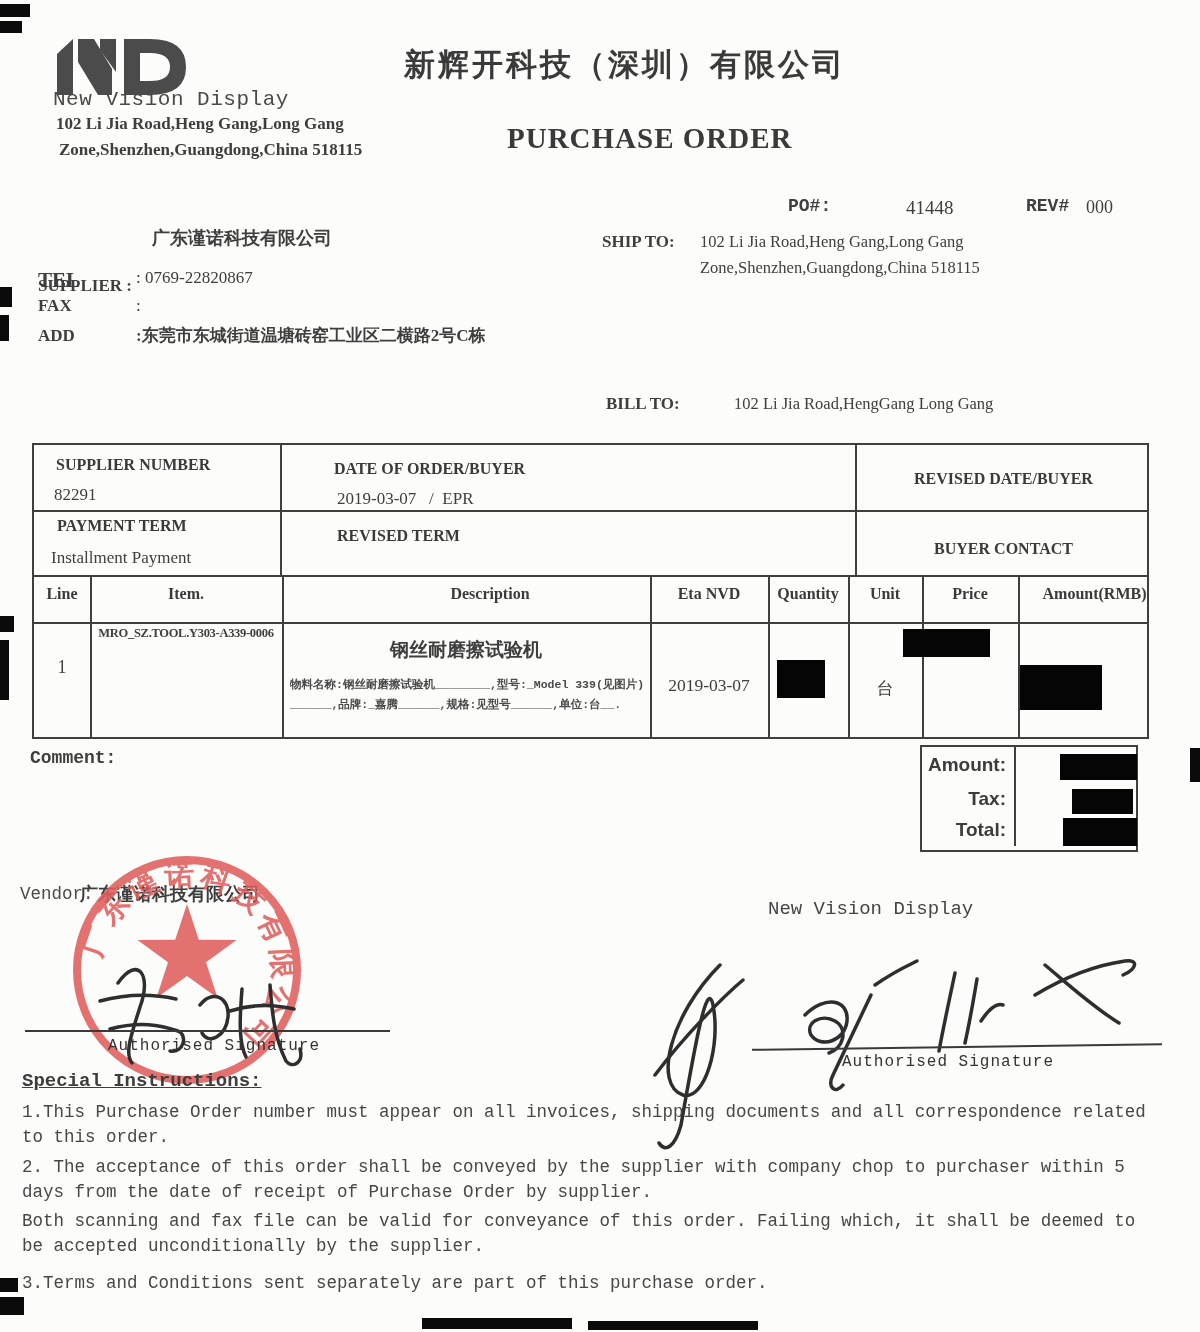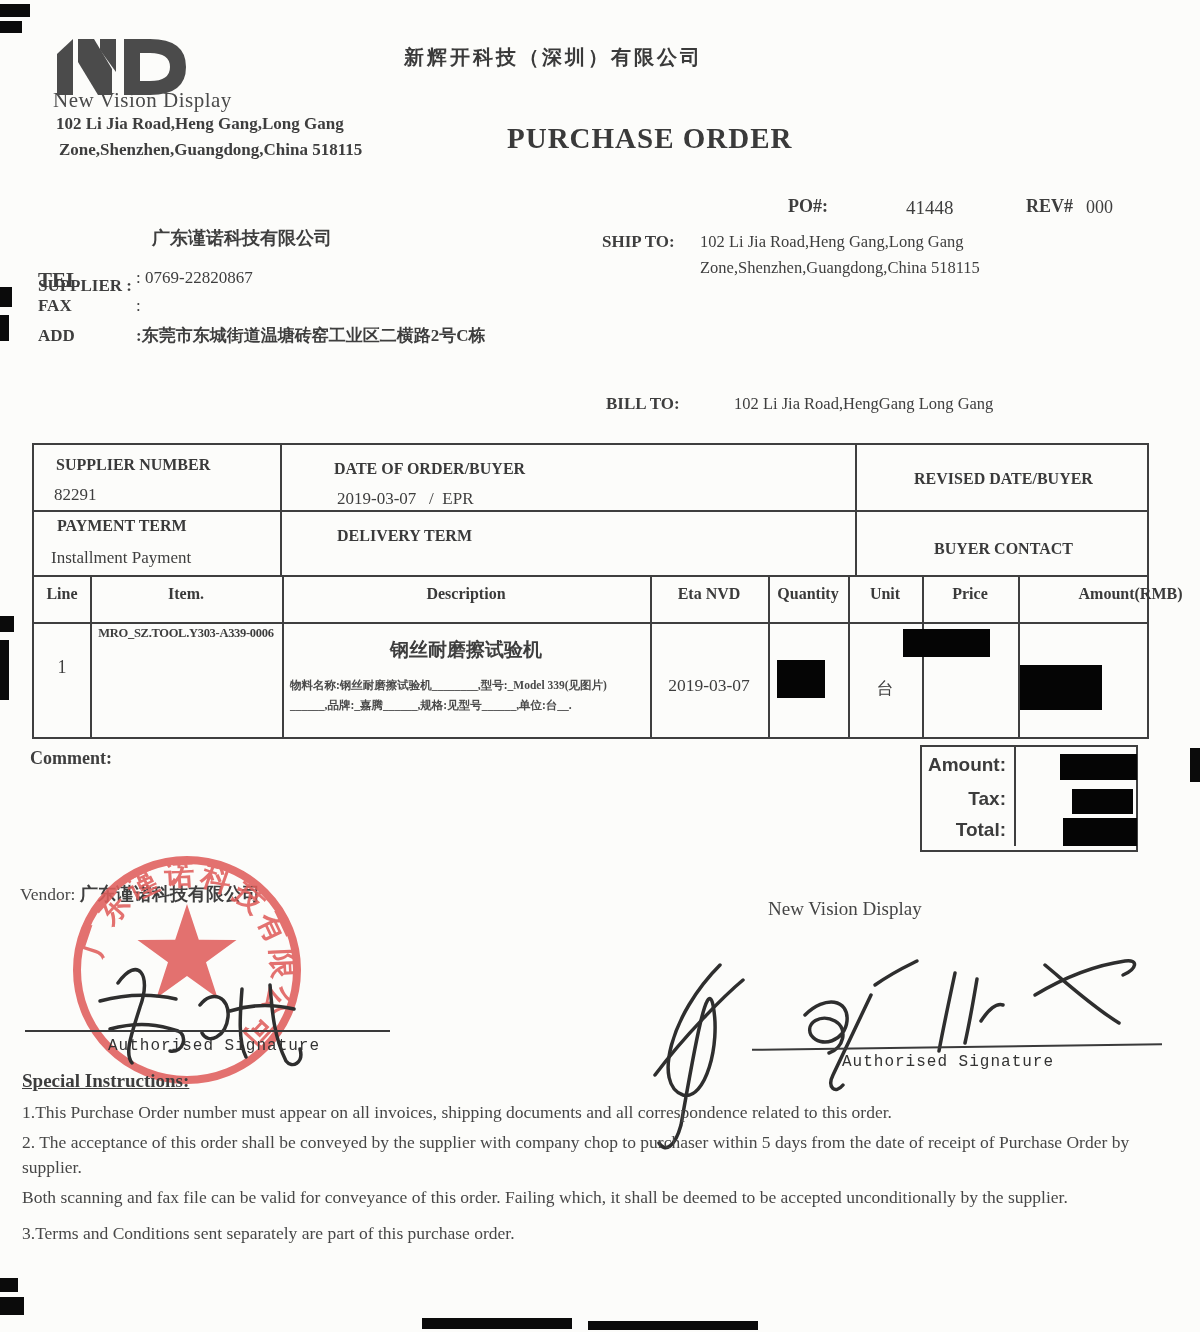--- a/index.html
+++ b/index.html
@@ -1,35 +1,35 @@
 <!DOCTYPE html>
 <html><head>
 <meta charset="utf-8">
 <style>
   html,body{margin:0;padding:0;background:#ddd;}
   .page{position:relative;width:1200px;height:1332px;margin:0 auto;background:#fcfcfa;overflow:hidden;
         font-family:"Liberation Serif",serif;color:#3e3e3e;}
   .abs{position:absolute;}
-  .sans{font-family:Liberation Serif, serif;}
+  .sans{font-family:Liberation Mono, monospace;}
   .serif{font-family:"Liberation Serif",serif;}
   .mono{font-family:"Liberation Mono","DejaVu Sans Mono",monospace;}
   .b{font-weight:bold;}
   .ctr{text-align:center;}
   .pre{white-space:pre;}
   .hline{position:absolute;background:#3f3f3f;height:2px;}
   .vline{position:absolute;background:#3f3f3f;width:2px;}
   .redact{position:absolute;background:#050505;}
   .artifact{position:absolute;background:#0b0b0b;}
 
   
   #logo{left:52px;top:24px;}
   #logo-sub{left:53px;top:88px;font-size:21px;color:#4a4a4a;letter-spacing:.5px;}
   #logo-addr1{left:56px;top:114px;font-size:17px;}
   #logo-addr2{left:59px;top:140px;font-size:17px;}
-  #company-cn{left:404px;top:44px;font-size:20px;font-weight:600;letter-spacing:3px;color:#3a3a3a;}
+  #company-cn{left:404px;top:44px;font-size:31px;font-weight:600;letter-spacing:3px;color:#3a3a3a;}
   #doc-title{left:507px;top:122px;font-size:29px;letter-spacing:1px;color:#3a3a3a;}
 
   #po-label{left:788px;top:196px;font-size:18px;}
   #po-number{left:906px;top:197px;font-size:19px;}
   #rev-label{left:1026px;top:196px;font-size:18px;}
   #rev-value{left:1086px;top:197px;font-size:18px;}
 
   
   #supplier-label{left:38px;top:228px;font-size:17px;margin-top:48px;}
   #supplier-name{left:152px;top:226px;font-size:18px;font-weight:600;}
@@ -68,26 +68,26 @@
   #c-date-val{left:303px;top:44px;font-size:17px;}
   #c-revised-label{left:826px;top:25px;width:287px;text-align:center;}
   #c-payterm-label{left:23px;top:72px;}
   #c-payterm-val{left:17px;top:103px;font-size:17px;}
   #c-delterm-label{left:303px;top:82px;}
   #c-buyercontact-label{left:826px;top:95px;width:287px;text-align:center;}
 
   .colhead{position:absolute;top:140px;font-weight:bold;font-size:16px;text-align:center;color:#3a3a3a;}
   #h-line{left:0;width:56px;}
   #h-item{left:56px;width:192px;}
-  #h-desc{left:248px;width:368px;}
+  #h-desc{left:248px;width:368px;padding-left:24px;}
   #h-eta{left:616px;width:118px;}
   #h-qty{left:734px;width:80px;}
   #h-unit{left:814px;width:74px;}
   #h-price{left:888px;width:96px;}
-  #h-amt{left:1032px;width:129px;}
+  #h-amt{left:996px;width:129px;}
 
   #c-line-val{left:0;top:212px;width:56px;font-size:18px;}
   #c-item-val{left:58px;top:181px;width:188px;font-size:12.5px;font-weight:bold;text-align:center;letter-spacing:-0.3px;}
   #c-desc-title{left:248px;top:192px;width:368px;font-size:19px;font-weight:bold;}
   #c-desc-detail{left:256px;top:230px;width:358px;font-size:11.5px;font-weight:bold;line-height:1.75;color:#4a4a4a;}
   #c-eta-val{left:616px;top:230px;width:118px;font-size:17.5px;}
   #c-unit-val{left:814px;top:232px;width:74px;font-size:17px;}
 
   
   #red-qty{left:777px;top:660px;width:48px;height:38px;}
@@ -213,21 +213,21 @@
     <div class="vline" id="t-v6"></div>
     <div class="vline" id="t-v7"></div>
 
     <div class="abs tbl-label" id="c-supnum-label">SUPPLIER NUMBER</div>
     <div class="abs serif" id="c-supnum-val">82291</div>
     <div class="abs tbl-label" id="c-date-label">DATE OF ORDER/BUYER</div>
     <div class="abs serif pre" id="c-date-val">2019-03-07   /  EPR</div>
     <div class="abs tbl-label" id="c-revised-label">REVISED DATE/BUYER</div>
     <div class="abs tbl-label" id="c-payterm-label">PAYMENT TERM</div>
     <div class="abs serif" id="c-payterm-val">Installment Payment</div>
-    <div class="abs tbl-label" id="c-delterm-label">DELIVERY TERM</div>
+    <div class="abs tbl-label" id="c-delterm-label">REVISED TERM</div>
     <div class="abs tbl-label" id="c-buyercontact-label">BUYER CONTACT</div>
 
     <div class="colhead" id="h-line">Line</div>
     <div class="colhead" id="h-item">Item.</div>
     <div class="colhead" id="h-desc">Description</div>
     <div class="colhead" id="h-eta">Eta NVD</div>
     <div class="colhead" id="h-qty">Quantity</div>
     <div class="colhead" id="h-unit">Unit</div>
     <div class="colhead" id="h-price">Price</div>
     <div class="colhead" id="h-amt">Amount(RMB)</div>

